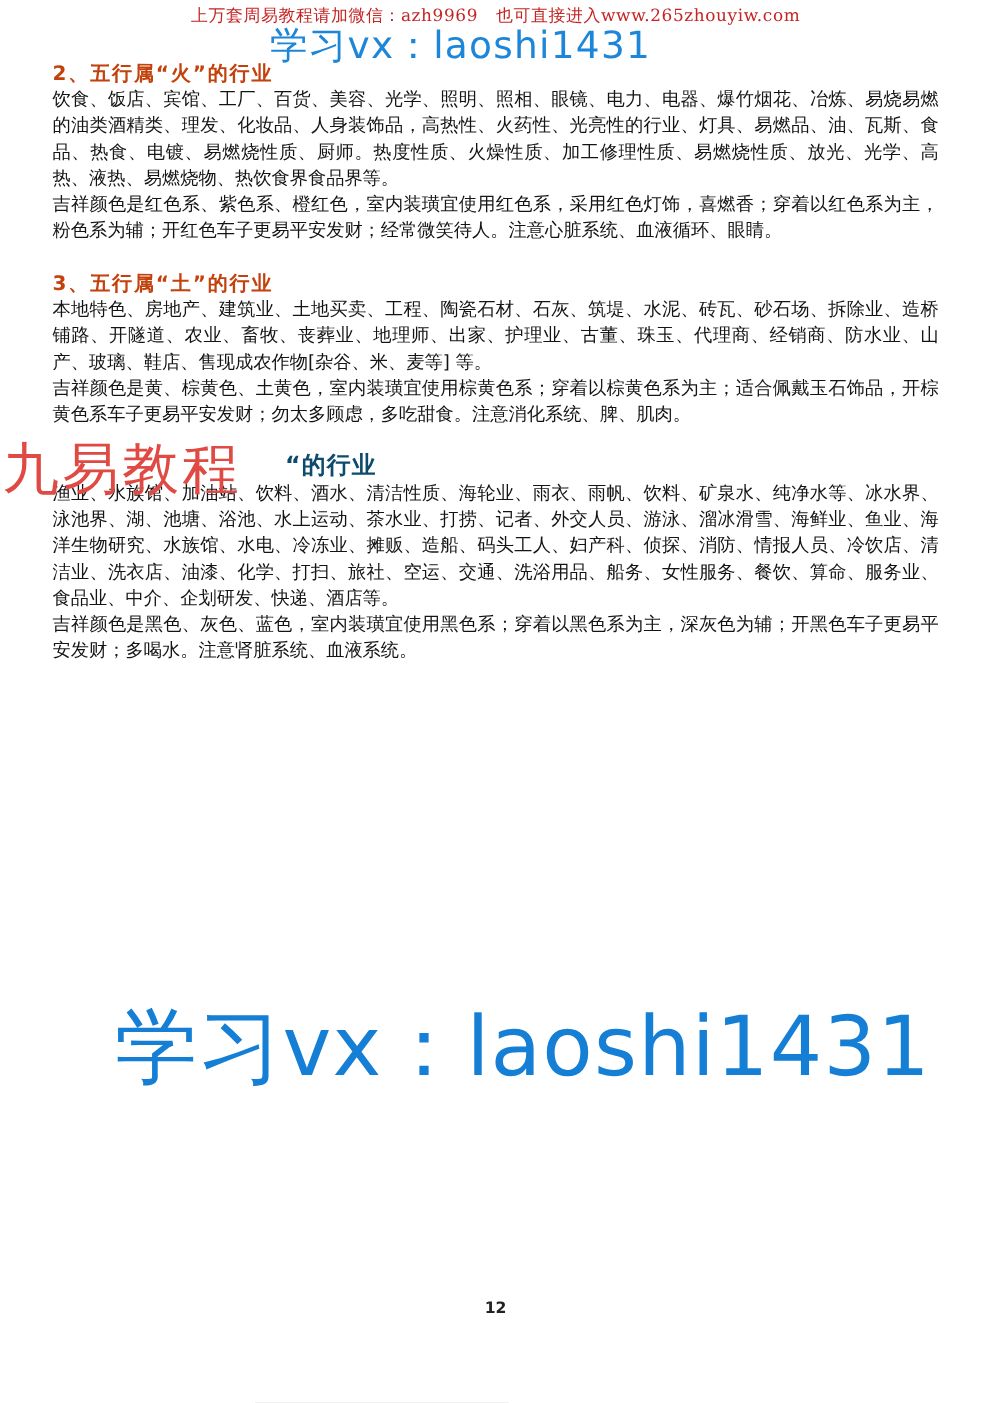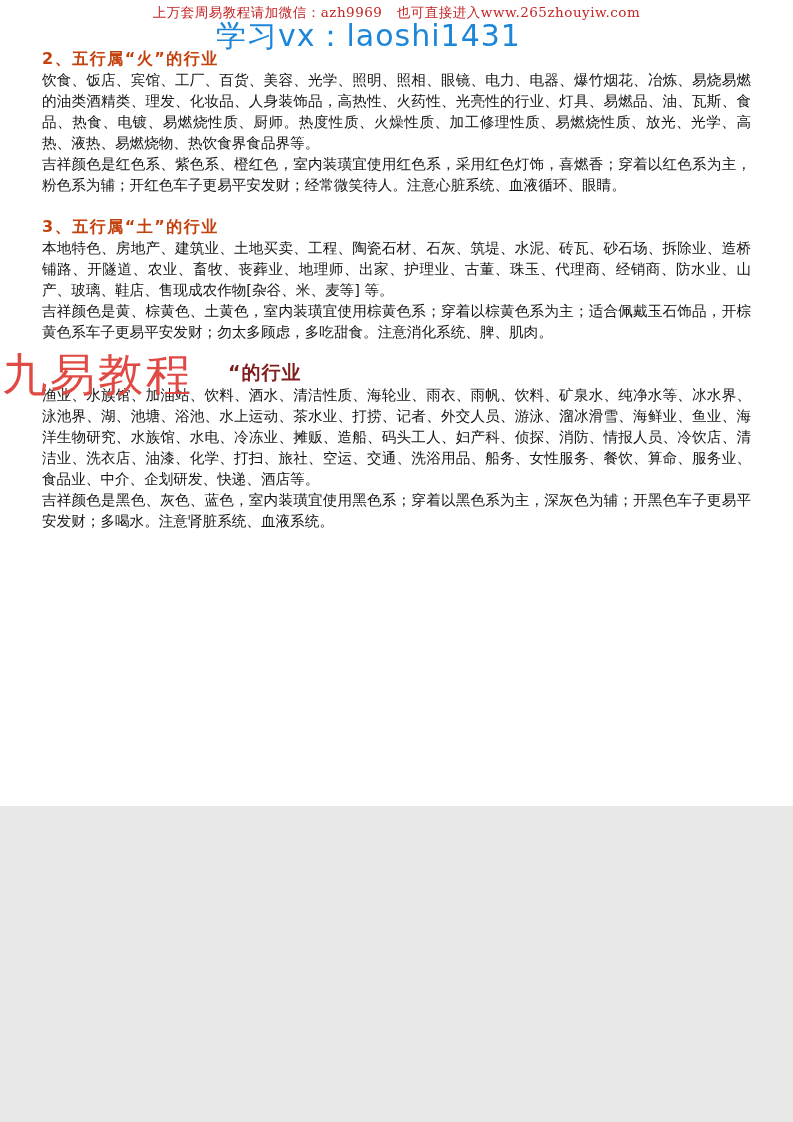--- a/index.html
+++ b/index.html
@@ -1,18 +1,18 @@
 <!DOCTYPE html>
 <html><head>
 <meta charset="utf-8">
 <style>
   html,body{margin:0;padding:0;background:#e8e8e8;}
   .page{
     position:relative;
-    width:793px;height:806px;
+    width:793px;height:1122px;
     margin:0 auto;
     background:#ffffff;
     overflow:hidden;
     font-family:"DejaVu Sans",sans-serif;
     color:#161616;
   }
   .top-banner{
     position:absolute;top:4px;left:0;width:100%;
     text-align:center;
     font-family:"DejaVu Serif","Liberation Serif",serif;
@@ -48,44 +48,45 @@
   .sec5-header{
     position:relative;
     height:21px;
     margin:0;
   }
   .sec5-heading-fragment{
     position:absolute;left:186px;top:-2px;
     font-size:19px;line-height:23px;
     font-weight:bold;
     letter-spacing:1px;
-    color:#7f1d1d;
+    color:#0c4a6e;
     white-space:nowrap;
   }
   .red-watermark{
     position:absolute;left:-40px;top:-11px;
     font-size:45px;line-height:46px;
     font-weight:normal;
     letter-spacing:3px;
     color:#e04a44;
     z-index:2;
     white-space:nowrap;
   }
   .big-watermark{
     position:absolute;left:92px;top:793px;
     font-size:66px;line-height:90px;
     color:#157fd6;
     letter-spacing:1px;
     white-space:nowrap;
   }
   .page-number{
     position:absolute;top:1038px;left:0;width:100%;
-    text-align:left;
+    text-align:center;
     font-size:12.5px;
     color:#222;
+    font-weight:bold;
   }
 </style>
 </head>
 <body>
 
 <div class="page">
 
   <div class="top-banner">上万套周易教程请加微信：azh9969   也可直接进入www.265zhouyiw.com</div>
 
   <div class="vx-top">学习vx：laoshi1431</div>

